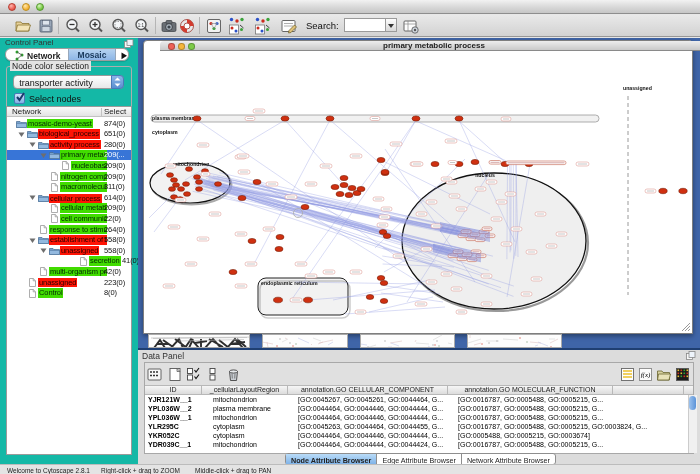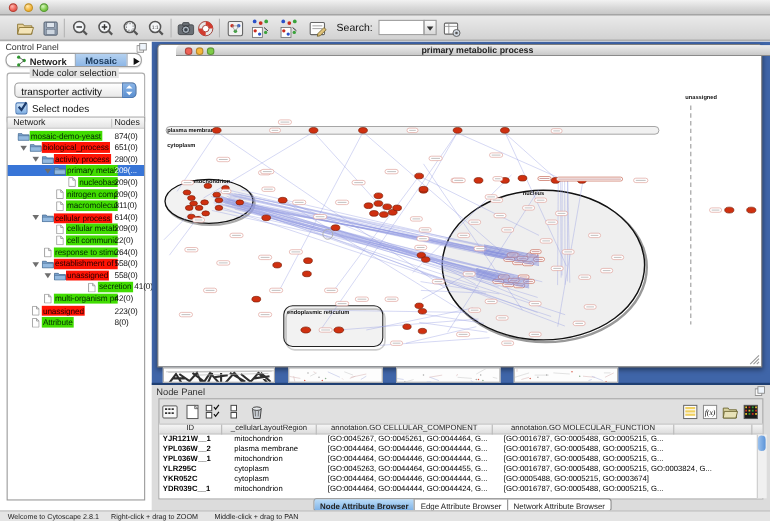--- a/index.html
+++ b/index.html
@@ -2,21 +2,21 @@
 <html><head><meta charset="utf-8"><style>
 *{margin:0;padding:0;box-sizing:border-box}
 html,body{width:700px;height:474px;overflow:hidden;font-family:"Liberation Sans",sans-serif;background:#e8e8e8}
 #titlebar{position:absolute;left:0;top:0;width:700px;height:14px;
  background:linear-gradient(#f2f2f2,#d8d8d8 55%,#c6c6c6);border-bottom:1px solid #8e8e8e;}
 .tl{position:absolute;top:3px;width:8px;height:8px;border-radius:50%;}
 #titlebar .t{position:absolute;left:0;right:0;top:1px;text-align:center;font-size:10px;font-weight:bold;color:#222}
 #toolbar{position:absolute;left:0;top:15px;width:700px;height:22px;
  background:linear-gradient(#e9e9e9,#d2d2d2);border-bottom:1px solid #979797;}
 .sep{position:absolute;top:2px;width:1px;height:17px;background:#b5b5b5}
-#cpanel{position:absolute;left:0;top:38px;width:138px;height:428px;background:#ffffff;}
+#cpanel{position:absolute;left:0;top:38px;width:138px;height:428px;background:#14b8a6;}
 #cptitle{position:absolute;left:0;top:0;width:138px;height:11px;font-size:8px;color:#333;padding-left:5px}
 #desktop{position:absolute;left:138px;top:38px;width:562px;height:312px;background:#3f65a8;border-bottom:2px solid #1f3f72}
 #frame{position:absolute;left:5px;top:2px;width:550px;height:294px;background:#fff;border:1px solid #7e7e7e;border-radius:4px 4px 0 0;box-shadow:0 2px 5px rgba(0,0,0,.4)}
 #ftitle{position:absolute;left:16px;top:0;width:548px;height:10px;background:linear-gradient(#ededed,#c9c9c9);border-bottom:1px solid #8a8a8a;border-radius:4px 4px 0 0}
 #ftitle .t{position:absolute;left:0;right:0;top:0px;text-align:center;font-size:8px;font-weight:bold;color:#222}
 #dpanel{position:absolute;left:138px;top:350px;width:562px;height:116px;background:#dcdcdc}
 #statusbar{position:absolute;left:0;top:464px;width:700px;height:10px;background:#e4e4e4;border-top:1px solid #bcbcbc;font-size:6.5px;color:#222}
 #statusbar span{position:absolute;top:2px}
 .treerow{position:absolute;height:10.5px;font-size:7.5px;letter-spacing:-0.1px;white-space:nowrap}
 </style></head><body>
@@ -131,36 +131,36 @@
         <circle cx="3" cy="9" r="1.5" fill="#2ca02c"></circle>
         <path d="M3 2 L8 5 L3 9" fill="none" stroke="#555" stroke-width="0.8"></path>
       </svg>
       <div style="position:absolute;left:21px;top:1.5px;font-size:8.5px;font-weight:bold;color:#222">Network</div>
       <div style="position:absolute;left:62px;top:0;width:48px;height:11px;background:linear-gradient(#b5d2f0,#8db6e6);border-left:1px solid #98a8bb;border-right:1px solid #98a8bb;text-align:center;font-size:8.5px;font-weight:bold;color:#1b3a5c;padding-top:1px">Mosaic</div>
       <svg style="position:absolute;left:114px;top:3px" width="8" height="8">
         <path d="M1.5 0.5 L7 3.8 L1.5 7.2 Z" fill="#111"></path>
       </svg>
     </div>
 <div style="position:absolute;left:6px;top:28px;width:126px;height:47px;border:1px solid #adadad;border-radius:3px"></div>
-<div style="position:absolute;left:27px;top:23px;background:#e3e3e3;padding:0 2px;font-size:8.5px;color:#222">Node color selection</div>
+<div style="position:absolute;left:10px;top:23px;background:#e3e3e3;padding:0 2px;font-size:8.5px;color:#222">Node color selection</div>
 <div style="position:absolute;left:13px;top:37px;width:111px;height:14px;background:linear-gradient(#fff,#e8e8e8);border:1px solid #9a9a9a;border-radius:4px;font-size:9px;color:#111;text-align:center;padding-top:2px;padding-right:25px">transporter activity</div>
 <div style="position:absolute;left:111px;top:37px;width:13px;height:14px;background:linear-gradient(#8ab5e8,#5a8fd0);border:1px solid #4a7ab8;border-radius:0 4px 4px 0"></div>
 <svg style="position:absolute;left:113px;top:39px" width="9" height="10">
       <path d="M4.5 0.5 L7.5 3.5 L1.5 3.5 Z" fill="#fff"></path>
       <path d="M4.5 9.5 L7.5 6.5 L1.5 6.5 Z" fill="#fff"></path>
     </svg>
 <div style="position:absolute;left:14px;top:55px;width:11px;height:11px;background:linear-gradient(#cfe3f7,#7fb0e4);border:1px solid #4a7ab8;border-radius:2px"></div>
 <svg style="position:absolute;left:14px;top:51px" width="14" height="15">
       <path d="M3 8 L5.5 11 L10 4" fill="none" stroke="#1a3a6b" stroke-width="2"></path>
     </svg>
 <div style="position:absolute;left:29px;top:56px;font-size:9px;color:#111">Select nodes</div>
 <div style="position:absolute;left:6px;top:68px;width:126px;height:349px;background:#fff;border:1px solid #9a9a9a"></div>
 <div style="position:absolute;left:7px;top:69px;width:124px;height:10px;background:linear-gradient(#fafafa,#e4e4e4);border-bottom:1px solid #c2c2c2;font-size:8px;color:#222">
       <span style="position:absolute;left:5px;top:0">Network</span>
-      <span style="position:absolute;left:97px;top:0">Nodes</span>
+      <span style="position:absolute;left:97px;top:0">Select</span>
       <span style="position:absolute;left:94px;top:1px;width:1px;height:8px;background:#c2c2c2"></span>
     </div>
 <div class="treerow" style="left:7px;top:80.0px;width:124px;overflow:hidden">
 <svg style="position:absolute;left:9px;top:1.5px" width="11" height="8" viewBox="0 0 11 8">
         <path d="M0.5 1.5 L4 1.5 L5 2.6 L10.5 2.6 L10.5 7.5 L0.5 7.5 Z" fill="#7aa3cf" stroke="#44688f" stroke-width="0.7"></path>
         <path d="M0.5 3.4 L10.5 3.4 L10.5 7.5 L0.5 7.5 Z" fill="#93b9df" stroke="#44688f" stroke-width="0.5"></path>
       </svg>
 <span style="position:absolute;left:20px;top:0.5px;height:9.5px;line-height:9.5px;background:#41dc00;padding:0 1px;max-width:80px;overflow:hidden;display:inline-block;color:#042b04">mosaic-demo-yeast</span>
 <span style="position:absolute;left:97px;top:0.5px;color:#111">874(0)</span>
 </div>
@@ -300,21 +300,21 @@
         <path d="M4.2 0.5 L4.2 2.8 L6.5 2.8" fill="none" stroke="#999" stroke-width="0.8"></path>
       </svg>
 <span style="position:absolute;left:31px;top:0.5px;height:9.5px;line-height:9.5px;background:#ff1405;padding:0 1px;max-width:69px;overflow:hidden;display:inline-block;color:#2b0000">unassigned</span>
 <span style="position:absolute;left:97px;top:0.5px;color:#111">223(0)</span>
 </div>
 <div class="treerow" style="left:7px;top:249.6px;width:124px;overflow:hidden">
 <svg style="position:absolute;left:22px;top:1px" width="7" height="9" viewBox="0 0 7 9">
         <path d="M0.5 0.5 L4.2 0.5 L6.5 2.8 L6.5 8.5 L0.5 8.5 Z" fill="#fff" stroke="#999" stroke-width="0.8"></path>
         <path d="M4.2 0.5 L4.2 2.8 L6.5 2.8" fill="none" stroke="#999" stroke-width="0.8"></path>
       </svg>
-<span style="position:absolute;left:31px;top:0.5px;height:9.5px;line-height:9.5px;background:#41dc00;padding:0 1px;max-width:69px;overflow:hidden;display:inline-block;color:#042b04">Attribute</span>
+<span style="position:absolute;left:31px;top:0.5px;height:9.5px;line-height:9.5px;background:#41dc00;padding:0 1px;max-width:69px;overflow:hidden;display:inline-block;color:#042b04">Control</span>
 <span style="position:absolute;left:97px;top:0.5px;color:#111">8(0)</span>
 </div>
 </div>
 <div id="desktop">
 <div id="frame">
 <div id="ftitle">
 <div style="position:absolute;left:8px;top:2px;width:6.5px;height:6.5px;border-radius:50%;background:#ee6156;border:0.5px solid rgba(0,0,0,.25)"></div>
 <div style="position:absolute;left:18px;top:2px;width:6.5px;height:6.5px;border-radius:50%;background:#f6b63a;border:0.5px solid rgba(0,0,0,.25)"></div>
 <div style="position:absolute;left:28px;top:2px;width:6.5px;height:6.5px;border-radius:50%;background:#7ecb48;border:0.5px solid rgba(0,0,0,.25)"></div>
 <div class="t">primary metabolic process</div>
@@ -740,21 +740,21 @@
 <circle cx="52" cy="3" r="0.7" fill="#d86050"></circle>
 <circle cx="14" cy="9" r="0.7" fill="#d86050"></circle>
 <circle cx="21" cy="8" r="0.7" fill="#aaa"></circle>
 <circle cx="29" cy="6" r="0.7" fill="#aaa"></circle>
 <circle cx="83" cy="12" r="0.7" fill="#d86050"></circle>
 </svg>
 </div>
 </div>
 </div>
 <div id="dpanel">
-<div style="position:absolute;left:4px;top:1px;font-size:8.5px;color:#333">Node Panel</div>
+<div style="position:absolute;left:4px;top:1px;font-size:8.5px;color:#333">Data Panel</div>
 <svg style="position:absolute;left:548px;top:1px" width="10" height="10">
       <rect x="0.5" y="2.5" width="6" height="6" fill="#f8f8f8" stroke="#888" stroke-width="0.8"></rect>
       <rect x="3" y="0.5" width="6" height="6" fill="#eef4fb" stroke="#888" stroke-width="0.8"></rect>
     </svg>
 <div style="position:absolute;left:6px;top:12px;width:550px;height:92px;background:#e0e0e0;border:1px solid #a8a8a8"></div>
 <svg style="position:absolute;left:9px;top:17px" width="15" height="15" viewBox="0 0 15 15">
       <rect x="1" y="2" width="13" height="11" rx="1" fill="#f8f8f8" stroke="#555" stroke-width="0.9"></rect>
       <line x1="3" y1="5" x2="12" y2="5" stroke="#333" stroke-width="1.6" stroke-dasharray="2 1"></line>
       <line x1="3" y1="8.5" x2="12" y2="8.5" stroke="#333" stroke-width="1.6" stroke-dasharray="2 1"></line>
     </svg>

